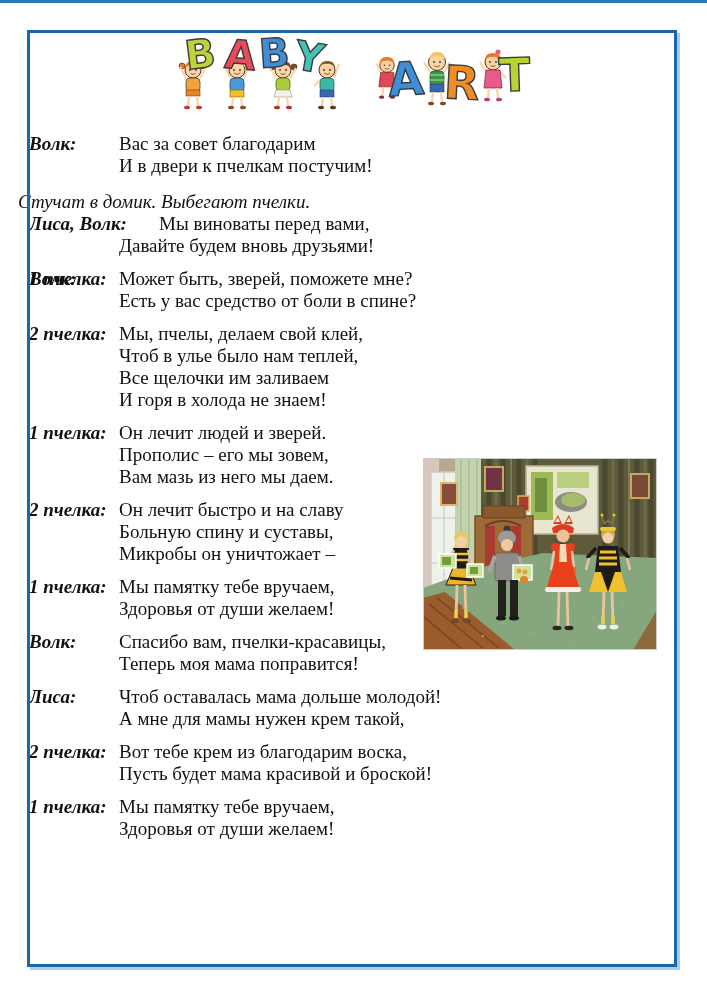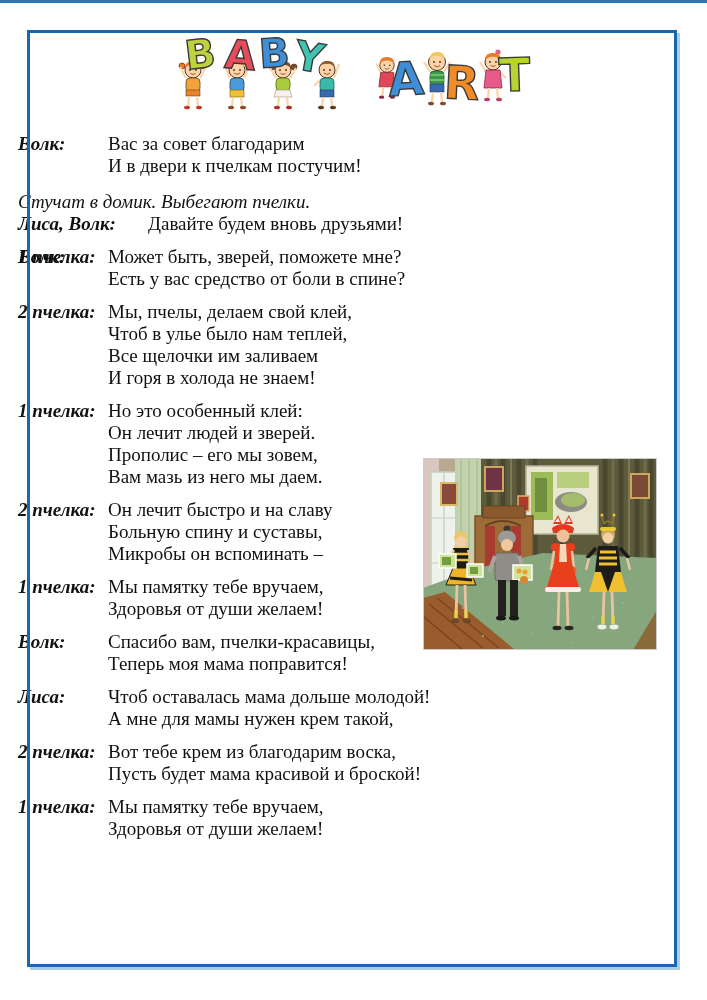--- a/index.html
+++ b/index.html
@@ -35,21 +35,21 @@
   #art-letters .bubble{font-size:46px;}
   #art-letters .bubble:nth-child(1){left:233px;top:20px;transform:rotate(-4deg);}
   #art-letters .bubble:nth-child(2){left:289px;top:24px;transform:rotate(3deg);}
   #art-letters .bubble:nth-child(3){left:344px;top:16px;transform:rotate(-2deg);}
   
   .script{
     position:absolute;left:18px;top:133px;width:650px;z-index:1;
     font-size:19px;line-height:22px;
   }
   .script>:first-child{margin-top:0;}
-  .block{position:relative;margin-top:11px;}
+  .block{position:relative;margin-top:11px;margin-left:11px;}
   .block.attached{margin-top:0;}
   .speaker{position:absolute;left:0;top:0;font-weight:bold;font-style:italic;white-space:nowrap;}
   .lines{margin-left:90px;}
   .line{white-space:nowrap;}
   .block.indent-first .line:first-child{text-indent:40px;}
   .stage{font-style:italic;margin-top:14px;white-space:nowrap;}
   .stage.attached{margin-top:0;}
   
   .photo{position:absolute;left:423px;top:458px;width:234px;height:192px;z-index:2;}
 </style>
@@ -190,20 +190,21 @@
         <span class="speaker">Волк:</span>
         <div class="lines">
           <div class="line">Вас за совет благодарим</div>
           <div class="line">И в двери к пчелкам постучим!</div>
         </div>
       </div>
       <div class="stage">Стучат в домик. Выбегают пчелки.</div>
       <div class="block attached indent-first">
         <span class="speaker">Лиса, Волк:</span>
         <div class="lines">
+          <div class="line">Мы виноваты перед вами,</div>
           <div class="line">Давайте будем вновь друзьями!</div>
         </div>
       </div>
       <div class="block">
         <span class="speaker">1 пчелка:</span>
       </div>
       <div class="block">
         <span class="speaker">Волк:</span>
         <div class="lines">
           <div class="line">Может быть, зверей, поможете мне?</div>
@@ -215,32 +216,31 @@
         <div class="lines">
           <div class="line">Мы, пчелы, делаем свой клей,</div>
           <div class="line">Чтоб в улье было нам теплей,</div>
           <div class="line">Все щелочки им заливаем</div>
           <div class="line">И горя в холода не знаем!</div>
         </div>
       </div>
       <div class="block">
         <span class="speaker">1 пчелка:</span>
         <div class="lines">
-          <div class="line">Но это особенный клей:</div>
           <div class="line">Он лечит людей и зверей.</div>
           <div class="line">Прополис – его мы зовем,</div>
           <div class="line">Вам мазь из него мы даем.</div>
         </div>
       </div>
       <div class="block">
         <span class="speaker">2 пчелка:</span>
         <div class="lines">
           <div class="line">Он лечит быстро и на славу</div>
           <div class="line">Больную спину и суставы,</div>
-          <div class="line">Микробы он вспоминать –</div>
+          <div class="line">Микробы он уничтожает –</div>
         </div>
       </div>
       <div class="block">
         <span class="speaker">1 пчелка:</span>
         <div class="lines">
           <div class="line">Мы памятку тебе вручаем,</div>
           <div class="line">Здоровья от души желаем!</div>
         </div>
       </div>
       <div class="block">

